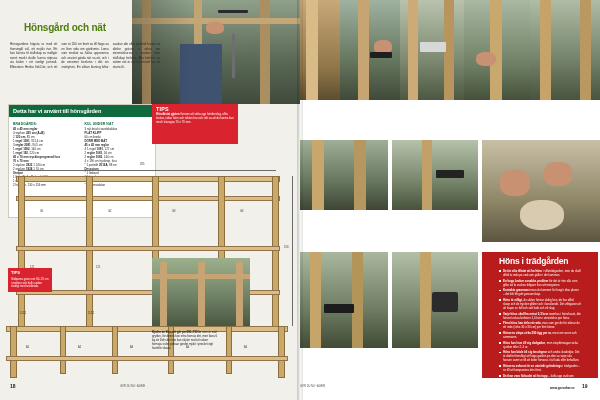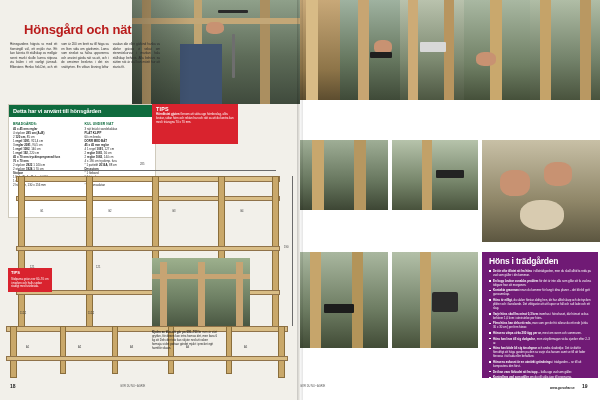--- a/index.html
+++ b/index.html
@@ -7,21 +7,21 @@
     width:600px;height:400px;overflow:hidden;background:#ffffff;
     font-family:"Liberation Sans",sans-serif;
     -webkit-font-smoothing:antialiased;
   }
   .page{position:relative;width:600px;height:400px;}
 
   
   .left-page{position:absolute;left:0;top:0;width:300px;height:400px;background:#f2f0ea;}
   .title{
     position:absolute;left:10px;top:22px;width:170px;
-    font-size:13px;font-weight:bold;color:#b91c1c;letter-spacing:-0.2px;padding-left:14px;
+    font-size:10px;font-weight:bold;color:#4d7c0f;letter-spacing:-0.2px;padding-left:14px;
   }
   .intro{
     position:absolute;left:10px;top:42px;width:150px;
     font-size:3.1px;line-height:1.48;color:#2b2b2b;text-align:justify;
     column-count:3;column-gap:4px;
   }
 
   
   .greenbox{
     position:absolute;left:8px;top:104px;width:146px;height:112px;
@@ -73,21 +73,21 @@
   
   .tips-red{
     position:absolute;background:#d9232e;color:#fff;
   }
   .tips-red .tt{font-size:5.4px;font-weight:bold;padding:2px 4px 0 4px;letter-spacing:0.2px;}
   .tips-red .tb{font-size:2.85px;line-height:1.4;padding:1px 4px 3px 4px;}
 
   
   .finalbox{
     position:absolute;left:453px;top:252px;width:138px;height:126px;
-    background:#701a75;color:#fff;padding:4px 7px;
+    background:#b91c1c;color:#fff;padding:4px 17px;
     box-sizing:border-box;
   }
   .finalbox h3{margin:0 0 3px 0;font-size:8.5px;font-weight:bold;letter-spacing:-0.2px;}
   .finalbox ul{margin:0;padding:0;list-style:none;}
   .finalbox li{
     position:relative;font-size:2.85px;line-height:1.42;padding-left:4px;margin-bottom:1.6px;
   }
   .finalbox li:before{
     content:"";position:absolute;left:0;top:1.3px;width:1.6px;height:1.6px;background:#fff;
   }

